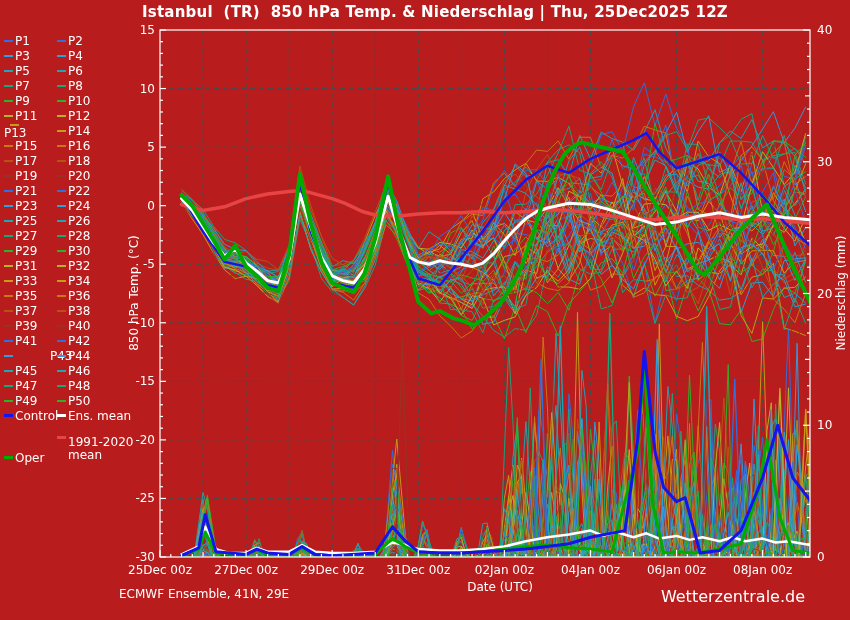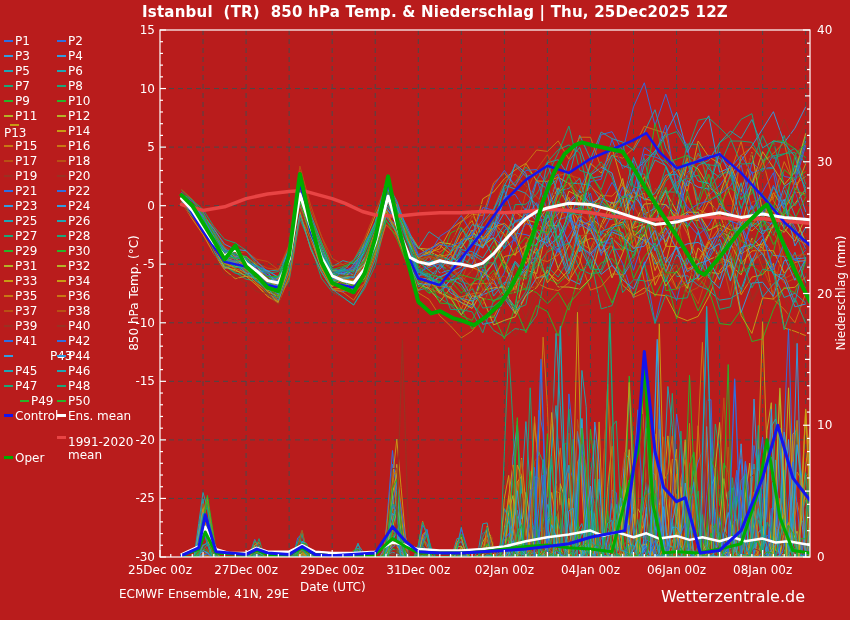--- a/index.html
+++ b/index.html
@@ -6,21 +6,21 @@
   #stage{position:relative;width:850px;height:620px;background:#b91c1c;overflow:hidden;
          font-family:"DejaVu Sans","Liberation Sans",sans-serif;color:#fff;}
   #page-title{position:absolute;left:20px;top:3px;width:830px;text-align:center;
               font-size:15px;font-weight:bold;white-space:pre;letter-spacing:0.2px;}
   .lrow{position:absolute;display:flex;align-items:center;height:13px;font-size:12px;color:#fff;white-space:nowrap;}
   .sw{display:inline-block;width:9px;height:2px;margin-right:2px;flex:none;}
   .sw.thick{height:3px;}
   .axis-title{position:absolute;font-size:12px;white-space:nowrap;}
   #ylabel-left{left:134px;top:293px;transform:translate(-50%,-50%) rotate(-90deg);}
   #ylabel-right{left:841px;top:293px;transform:translate(-50%,-50%) rotate(-90deg);}
-  #xlabel{position:absolute;left:300px;top:580px;width:400px;text-align:left;font-size:12px;}
+  #xlabel{position:absolute;left:300px;top:580px;width:400px;text-align:center;font-size:12px;}
   #footer-left{position:absolute;left:119px;top:587px;font-size:12px;}
   #footer-right{position:absolute;right:45px;top:587px;font-size:16px;}
   svg{position:absolute;left:0;top:0;}
 </style>
 </head>
 <body>
 
 <div id="stage">
   <div id="page-title">Istanbul  (TR)  850 hPa Temp. &amp; Niederschlag | Thu, 25Dec2025 12Z</div>
   <svg id="chart" width="850" height="620" viewBox="0 0 850 620">
@@ -559,21 +559,21 @@
         <span>P46</span>
       </div>
       <div class="lrow" style="left: 4px; top: 379px;">
         <span class="sw" style="background: rgb(23, 168, 122);"></span>
         <span>P47</span>
       </div>
       <div class="lrow" style="left: 57px; top: 379px;">
         <span class="sw" style="background: rgb(23, 168, 122);"></span>
         <span>P48</span>
       </div>
-      <div class="lrow" style="left: 20px; top: 394px; align-items: center;">
+      <div class="lrow" style="left: 4px; top: 394px; align-items: center;">
         <span class="sw" style="background: rgb(40, 180, 40);"></span>
         <span>P49</span>
       </div>
       <div class="lrow" style="left: 57px; top: 394px;">
         <span class="sw" style="background: rgb(40, 180, 40);"></span>
         <span>P50</span>
       </div>
       <div class="lrow" style="left: 4px; top: 409px;">
         <span class="sw thick" style="background: rgb(20, 20, 238);"></span>
         <span>Control</span>

